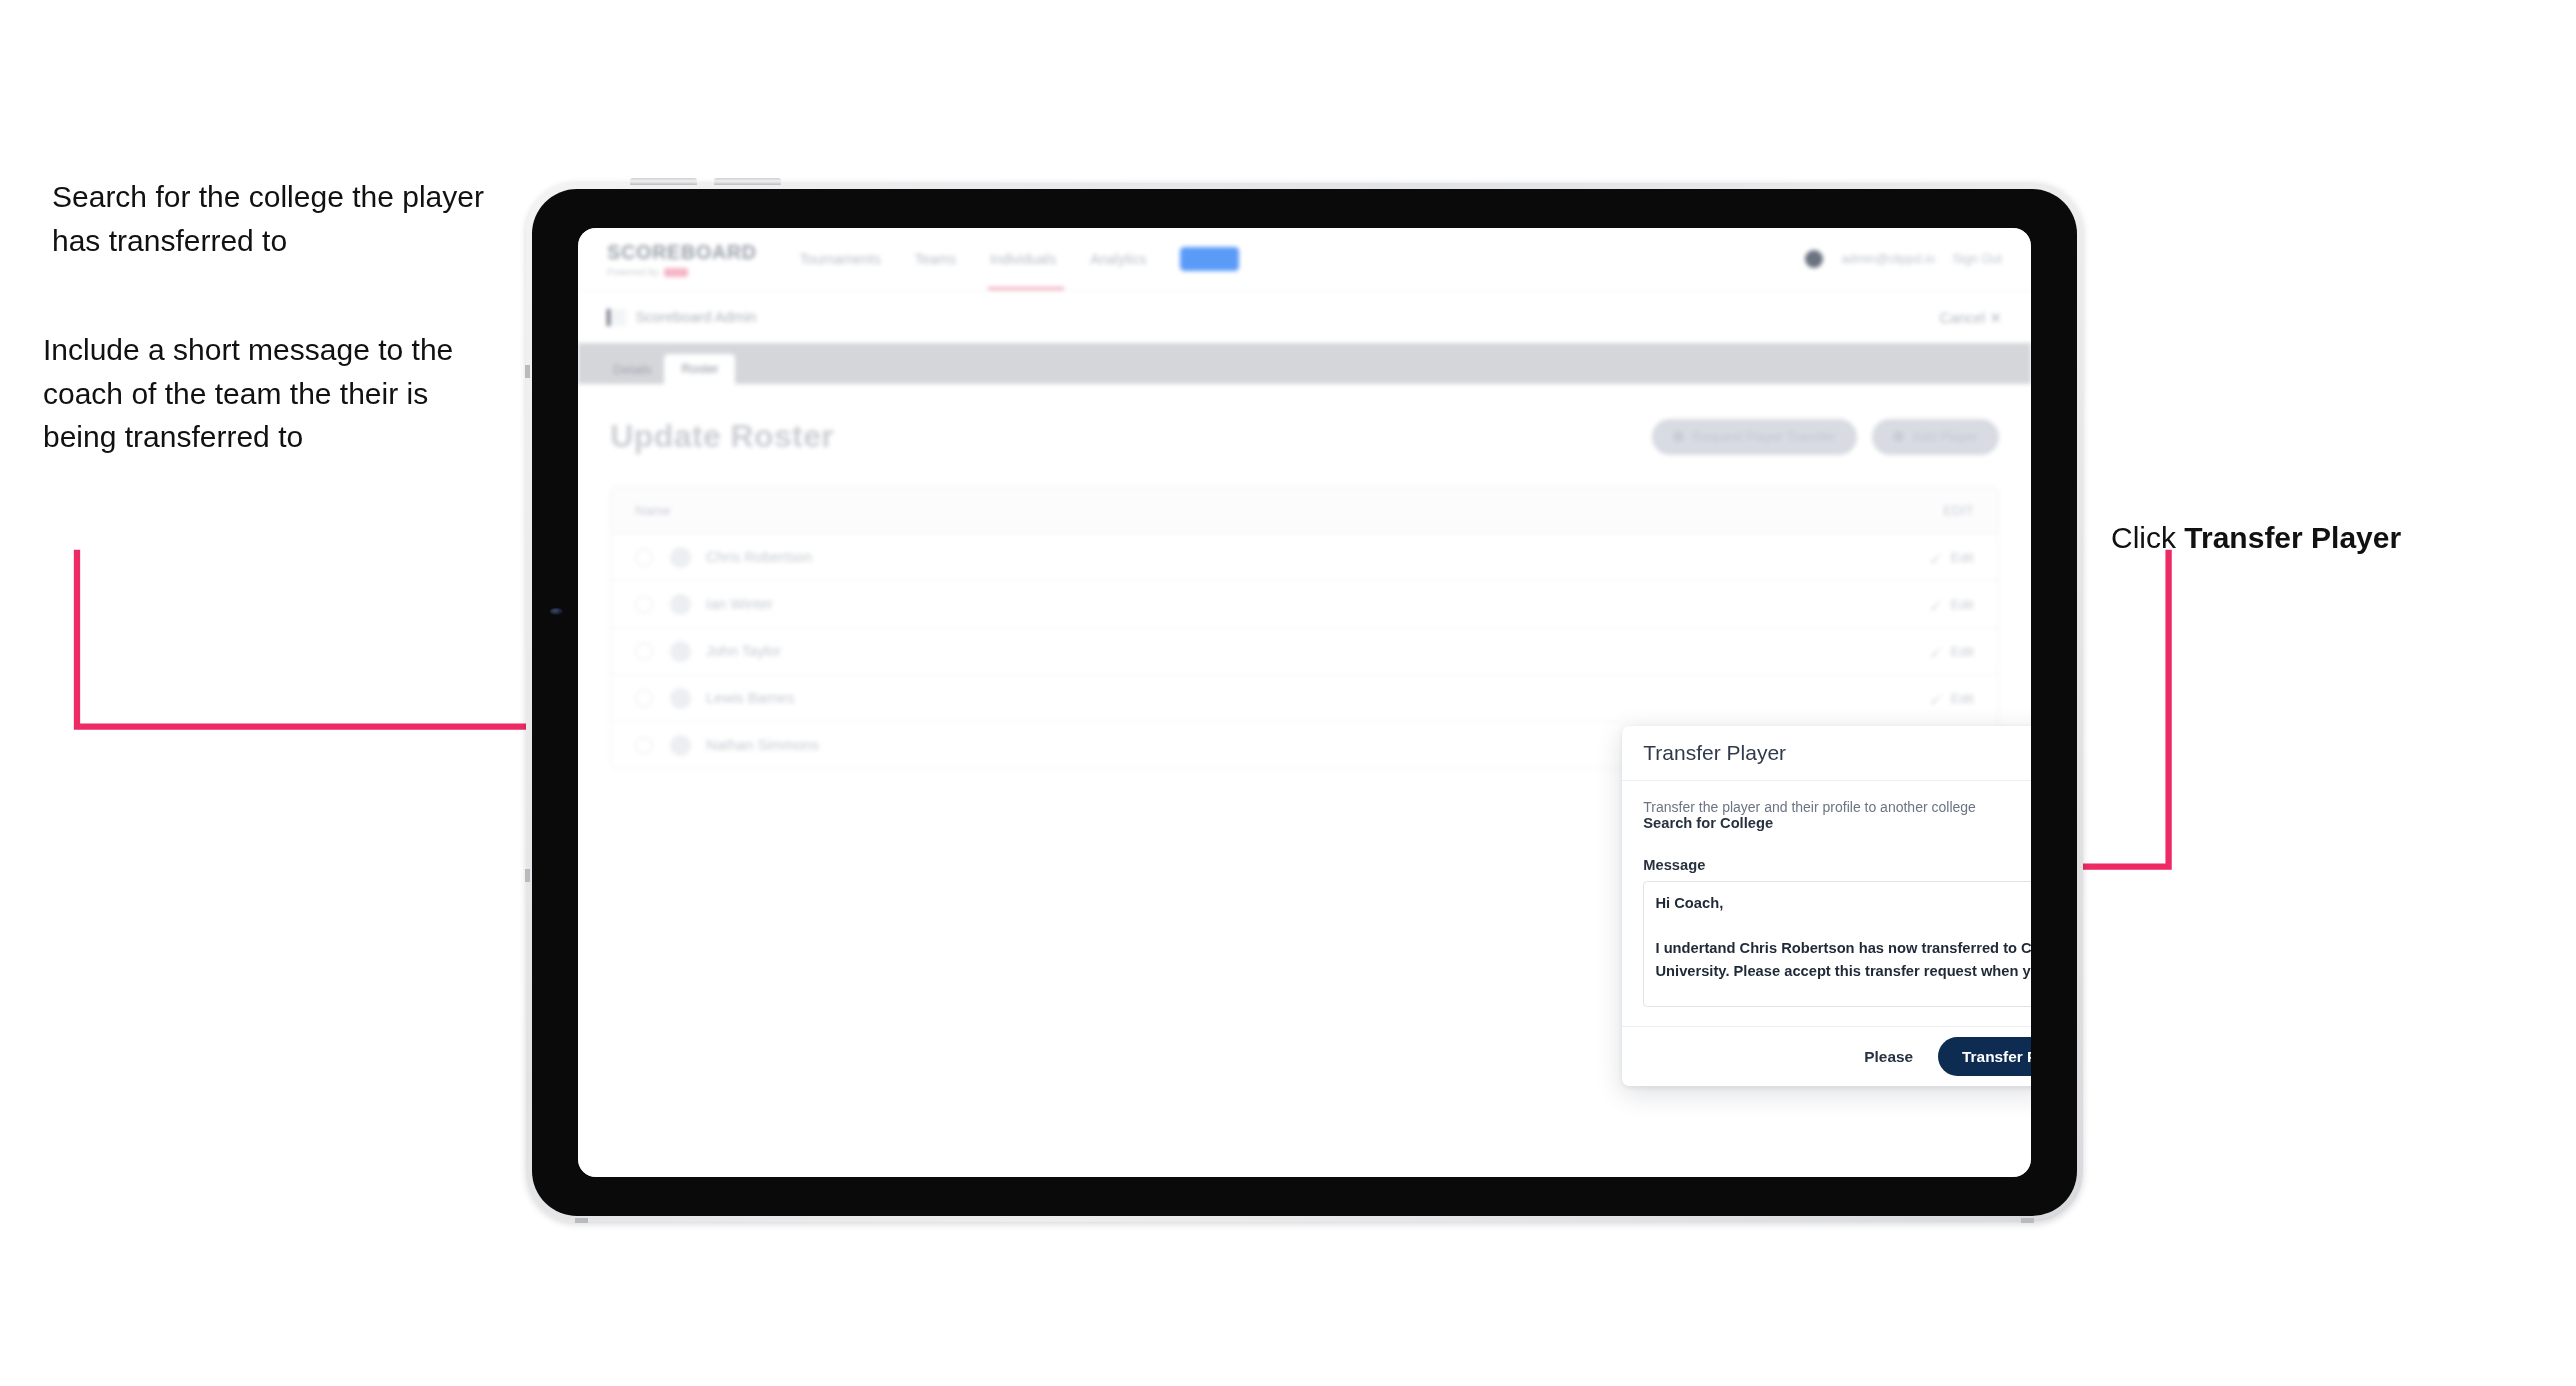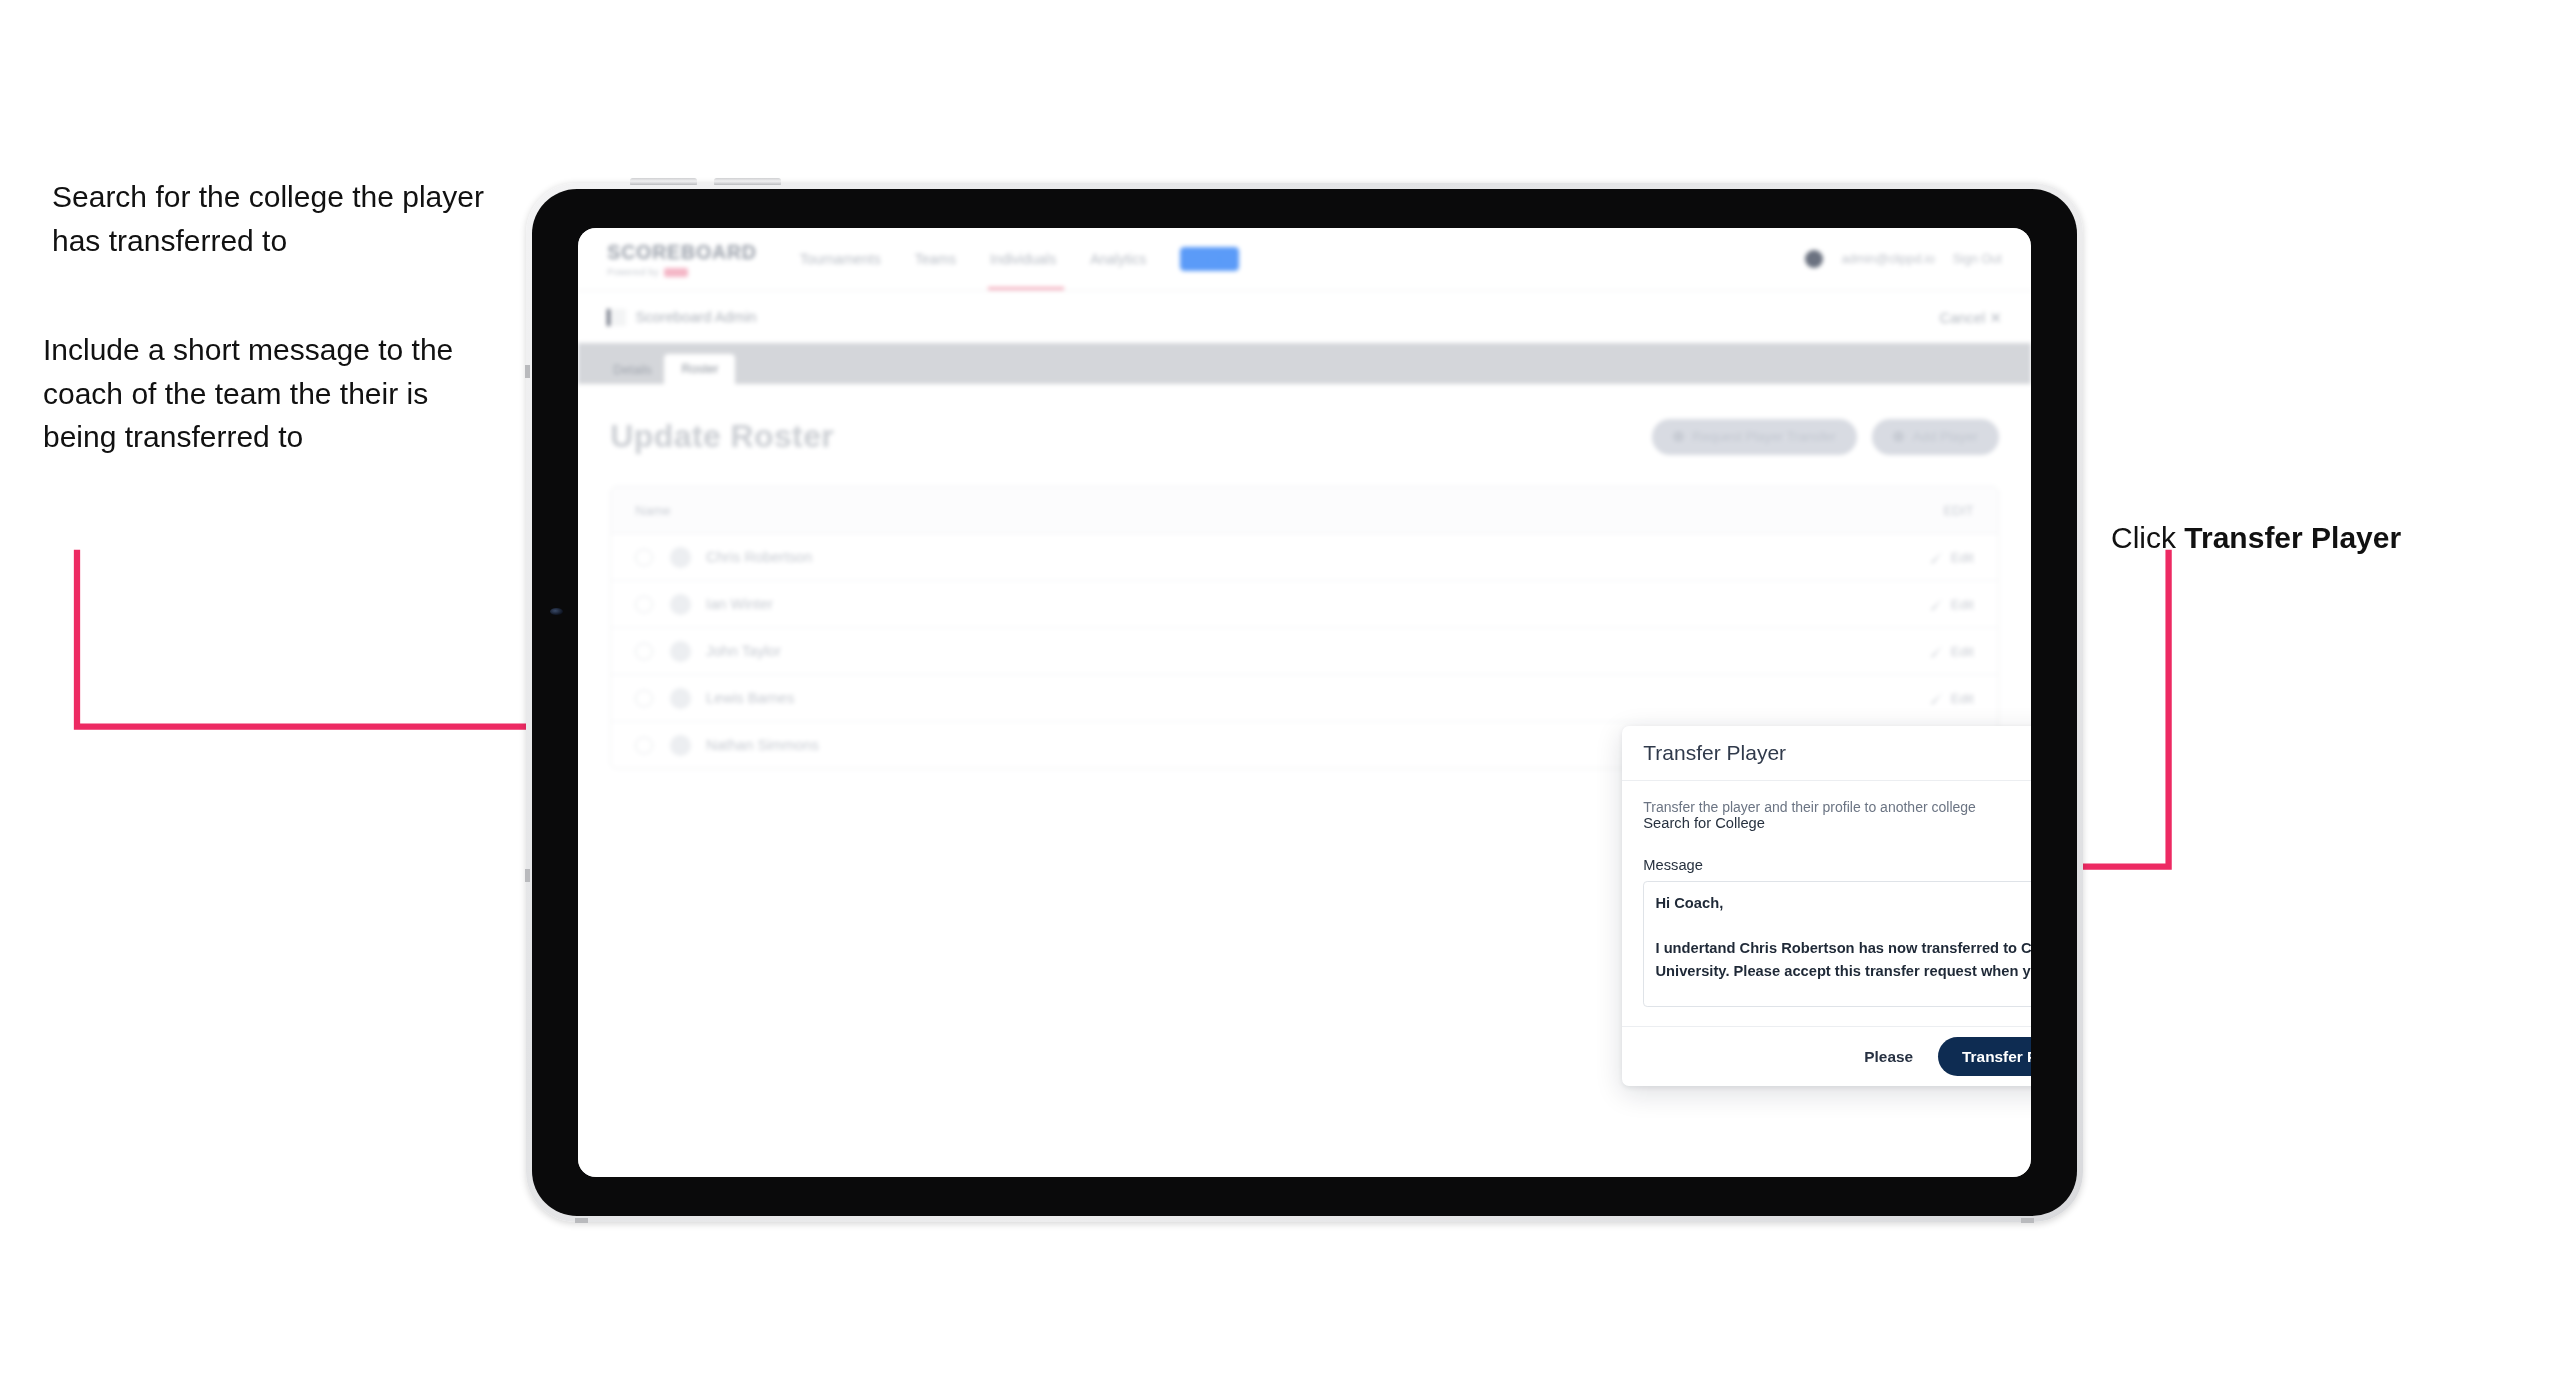--- a/index.html
+++ b/index.html
@@ -327,20 +327,21 @@
     padding: 18px 21px 17px 21px;
   }
   .modal-desc {
     font-size: 14px;
     color: #6b7483;
   }
   .field-label {
     font-size: 14.7px;
     color: #27313f;
     margin-bottom: 8.4px;
+    font-weight: bold;
   }
   .text-input {
     width: 100%;
     height: 38px;
     box-sizing: border-box;
     border: 0.7px solid #dfe3e8;
     border-radius: 4.2px;
     padding: 0 11.2px;
     font-size: 15.4px;
     color: #1f2937;

